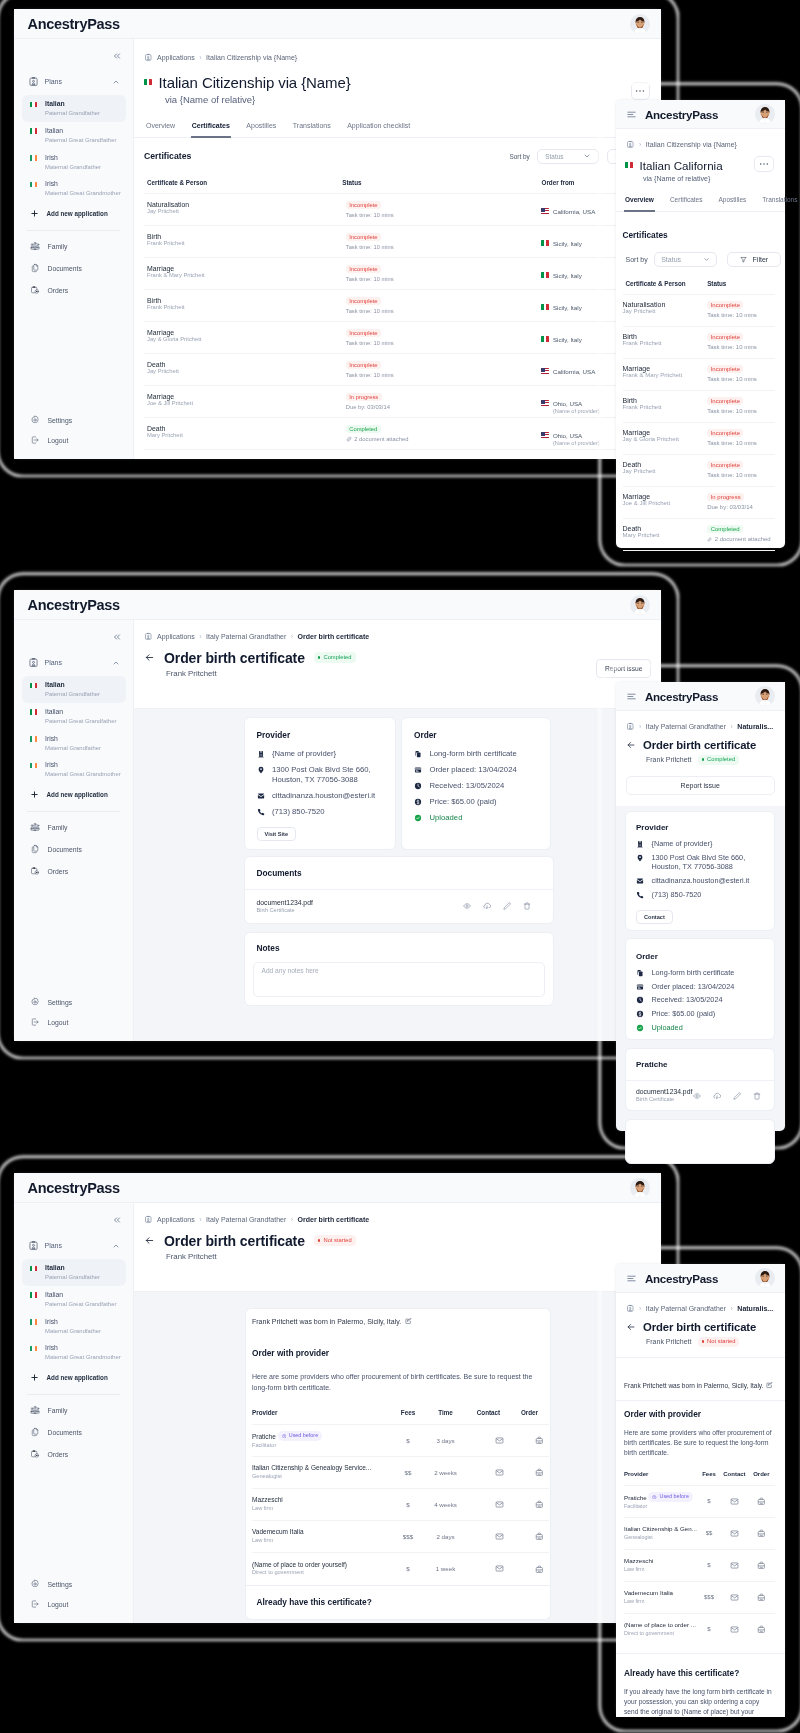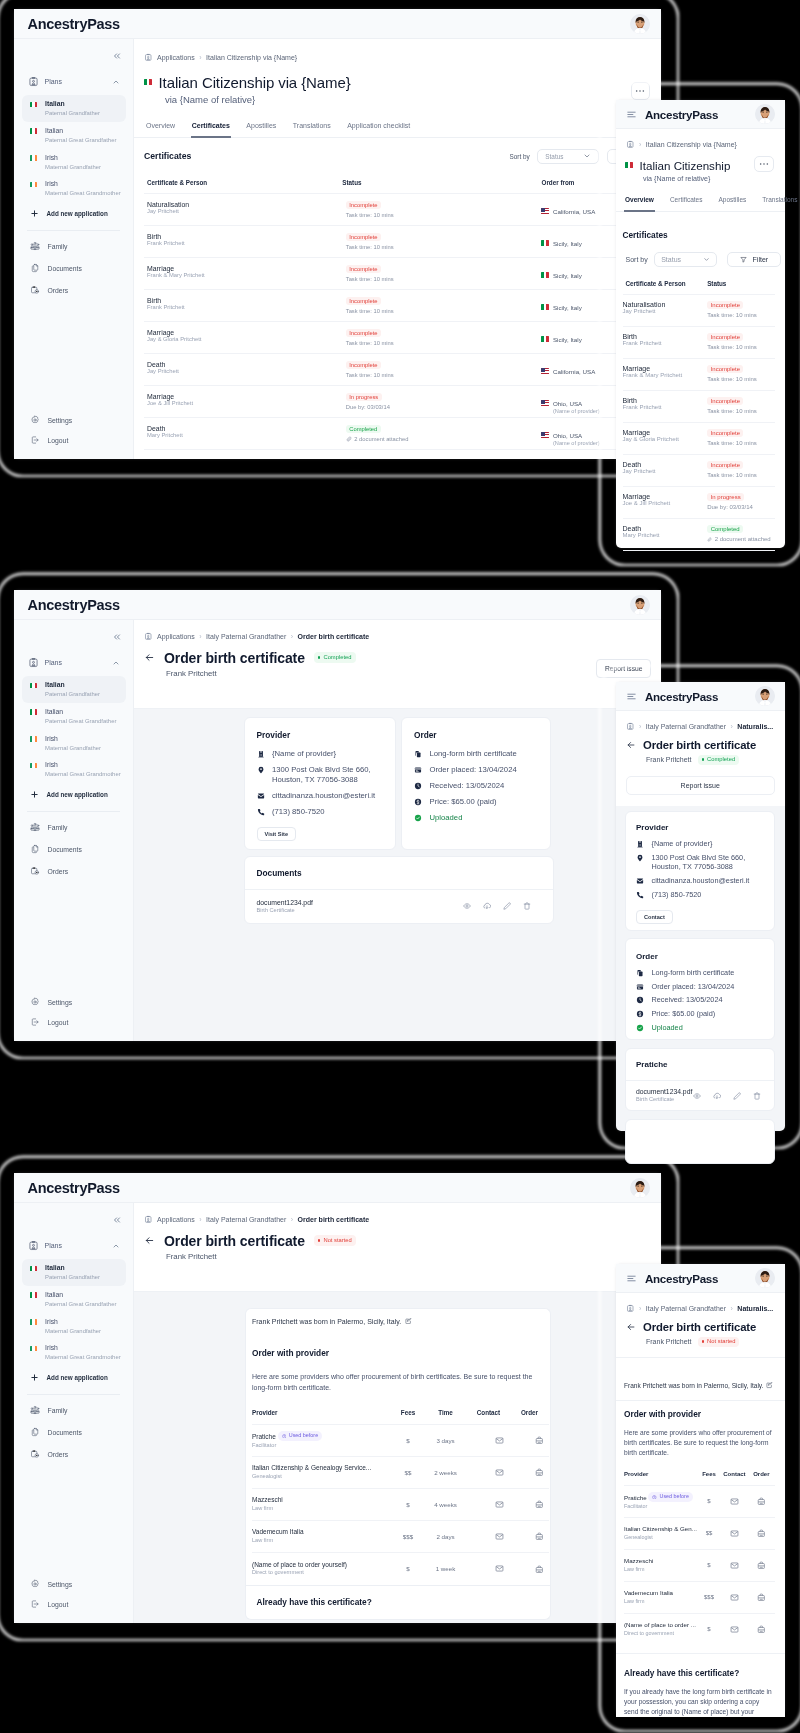--- a/index.html
+++ b/index.html
@@ -548,21 +548,21 @@
     <span>Italian Citizenship via {Name}</span>
   </div>
   <div style="display:flex;align-items:flex-start;justify-content:space-between;padding-right:11px;">
     <div style="flex:1">
       <div class="m-title">
         <span class="flag">
               <i style="background:#009246"></i>
               <i style="background:#fff"></i>
               <i style="background:#ce2b37"></i>
             </span>
-        <h1>Italian Citizenship</h1>
+        <h1>Italian California</h1>
       </div>
       <div class="m-sub">via {Name of relative}</div>
     </div>
     <div style="margin-top:7px;border:1px solid #e6eaf0;border-radius:5px;width:20px;height:16px;display:flex;align-items:center;justify-content:center;">
       <svg width="10" height="4" viewBox="0 0 18 4">
             <circle cx="3" cy="2" r="1.4" fill="#4b5565"></circle>
             <circle cx="9" cy="2" r="1.4" fill="#4b5565"></circle>
             <circle cx="15" cy="2" r="1.4" fill="#4b5565"></circle>
           </svg>
     </div>
@@ -982,20 +982,24 @@
                     </svg>
                   </span>
                   <span>
                     <svg width="8" height="8" viewBox="0 0 24 24" fill="none" stroke="#7a849a" style="color:#7a849a" stroke-width="1.8" stroke-linejoin="round">
                       <path d="M3.6 6.3h16.8M8.6 6.3V4.4a1.8 1.8 0 0 1 1.8-1.8h3.2a1.8 1.8 0 0 1 1.8 1.8v1.9M18 6.3v13.3a1.8 1.8 0 0 1-1.8 1.8H7.8A1.8 1.8 0 0 1 6 19.6V6.3" stroke-linecap="round"></path>
                     </svg>
                   </span>
                 </div>
           </div>
         </div>
+        <div class="card" style="margin:8px 107px 0 109.5px;width:310px;height:74px;padding:10px 8px 11px 8px;">
+          <div class="card-h" style="padding-left:4px">Notes</div>
+          <div class="notes-in">Add any notes here</div>
+        </div>
       </div>
     </div>
   </div>
 </div>
 
 <div class="shot" id="shot2m" style="left:616px;top:682px;width:169px;height:449px;background:#f3f5f8;">
   <div class="m-top">
     <svg width="11" height="11" viewBox="0 0 24 24" fill="none" stroke="#7a859b" stroke-width="2" stroke-linecap="round">
           <path d="M4 7h16M4 12h11M4 17h16"></path>
         </svg>

